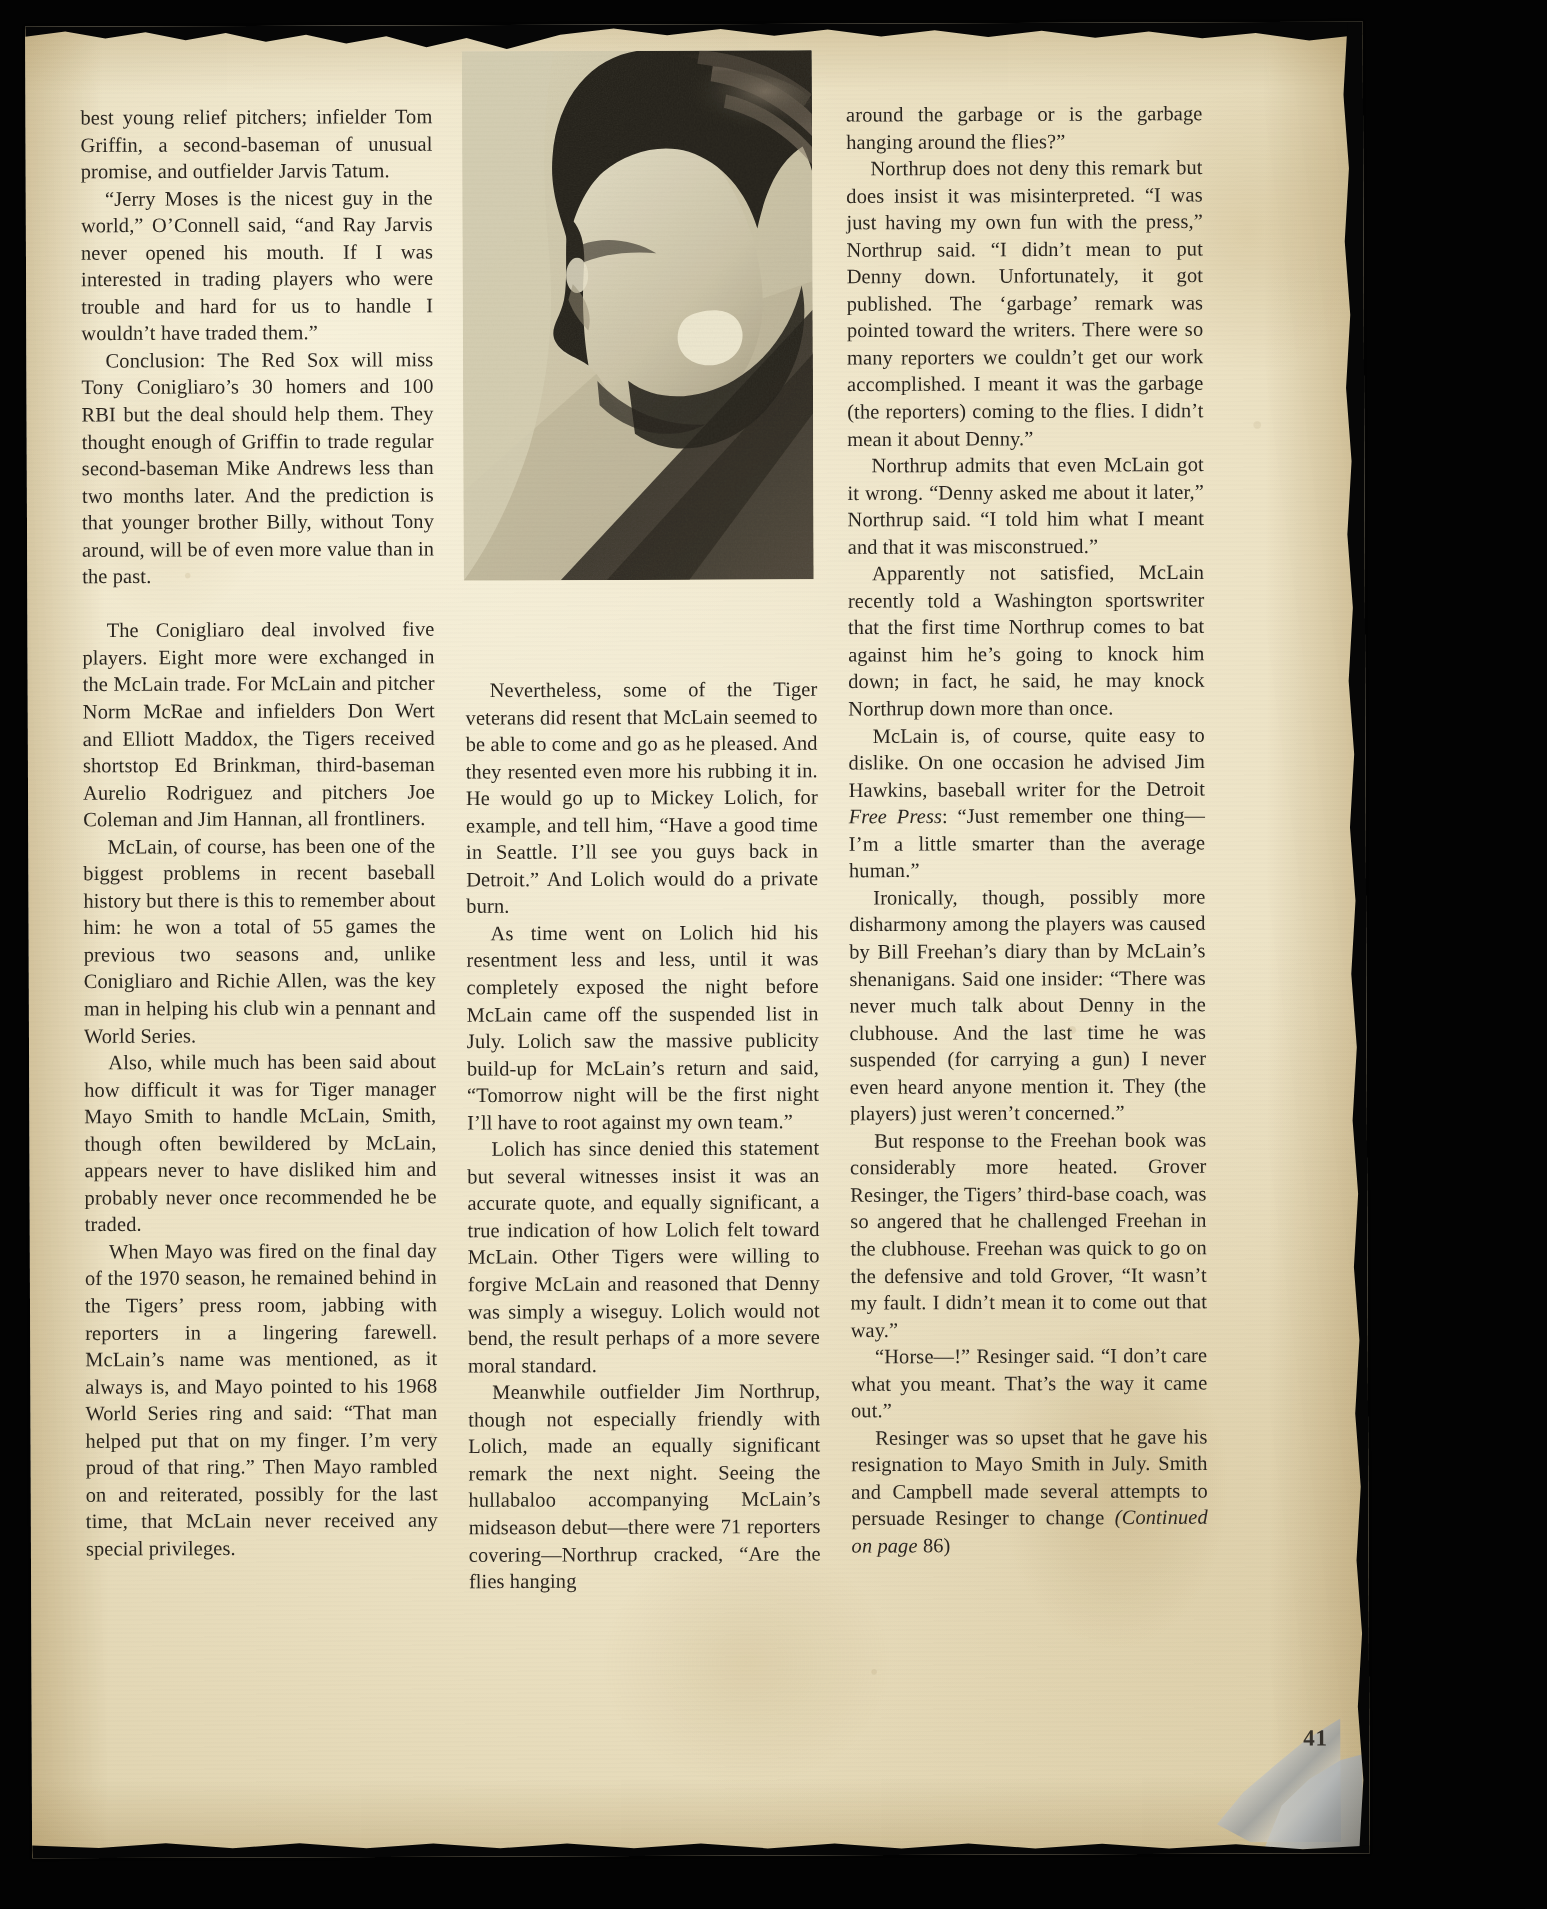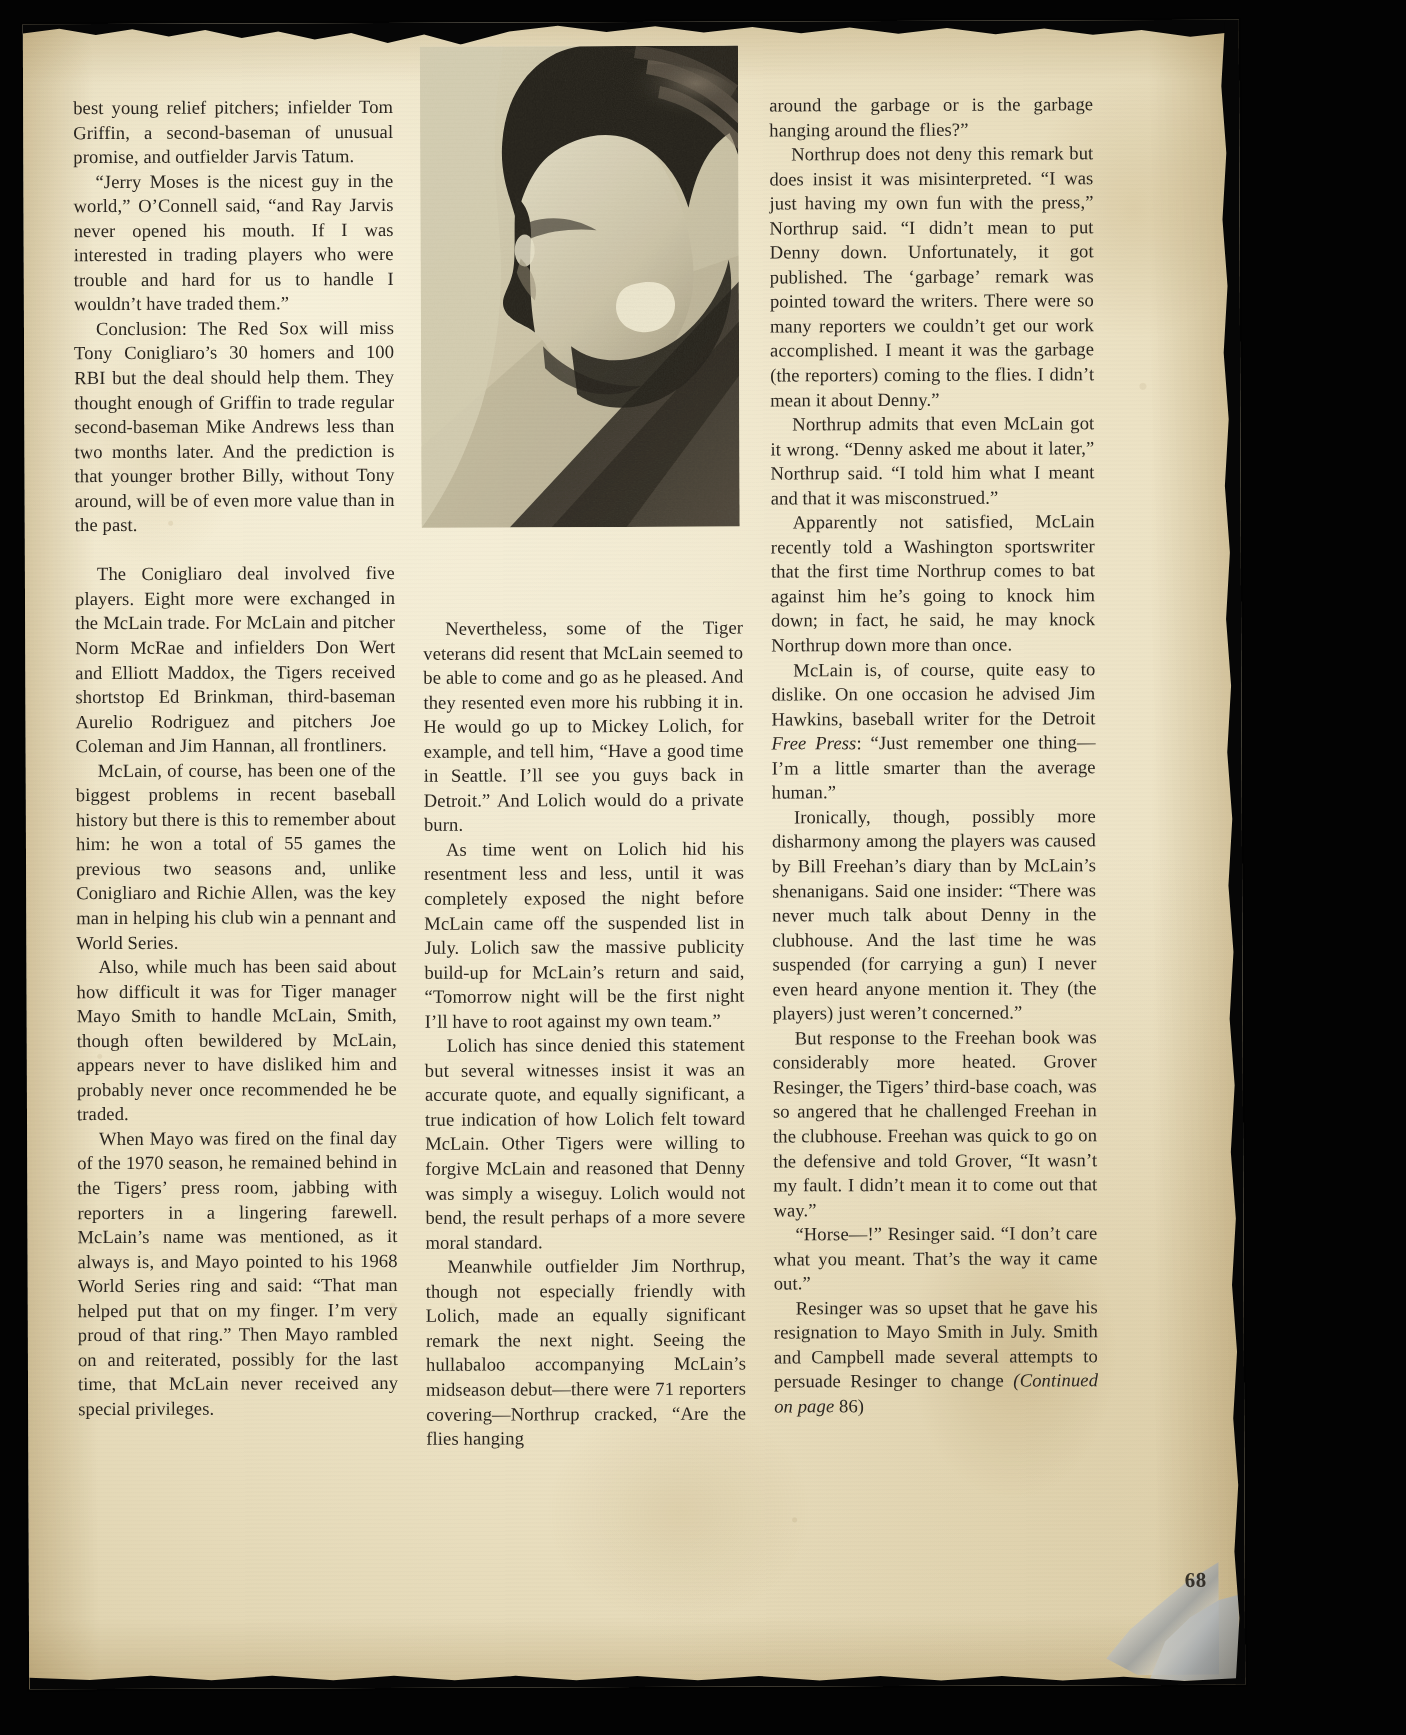--- a/index.html
+++ b/index.html
@@ -380,21 +380,21 @@
 
         <path d="M122 300 C 146 326, 182 342, 220 340 C 190 356, 150 348, 124 322 Z" fill="#0f0d0b" opacity="0.7"></path>
 
         <path d="M0 0 L84 0 C 74 50, 72 110, 78 176 C 84 240, 78 300, 60 360 C 40 420, 18 456, 0 481 Z" fill="#d6cfb6" opacity="0.9"></path>
 
         <rect x="0" y="0" width="318" height="481" filter="url(#grainy)" fill="transparent" opacity="0.5"></rect>
         <rect x="0" y="0" width="318" height="481" fill="#c9b98c" opacity="0.10"></rect>
       </svg>
     </div>
 
-    <div id="folio">68</div>
+    <div id="folio">41</div>
 
     <div id="banding"></div>
     <div class="corner-damage"></div>
     <div class="corner-damage2"></div>
     <div class="tear-top"></div>
     <div class="tear-right"></div>
     <div class="tear-bottom"></div>
   </div>
 
 </div>

